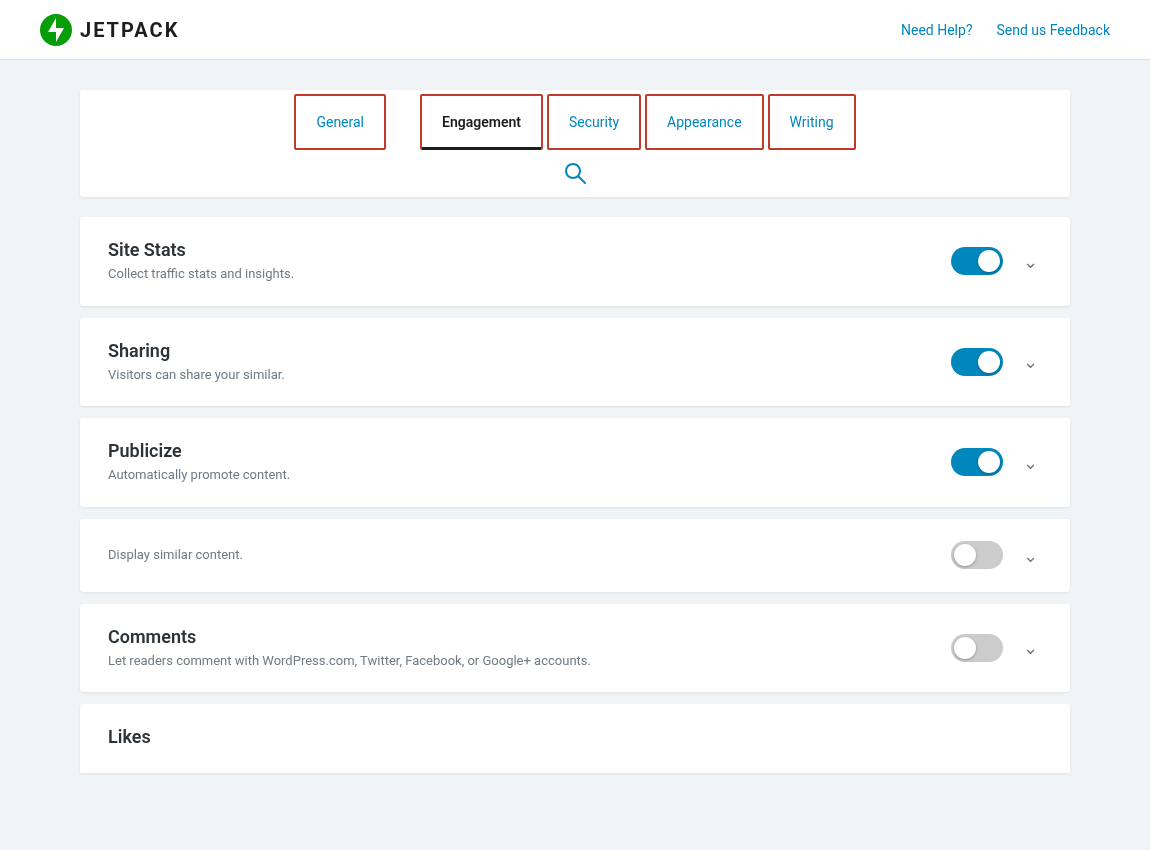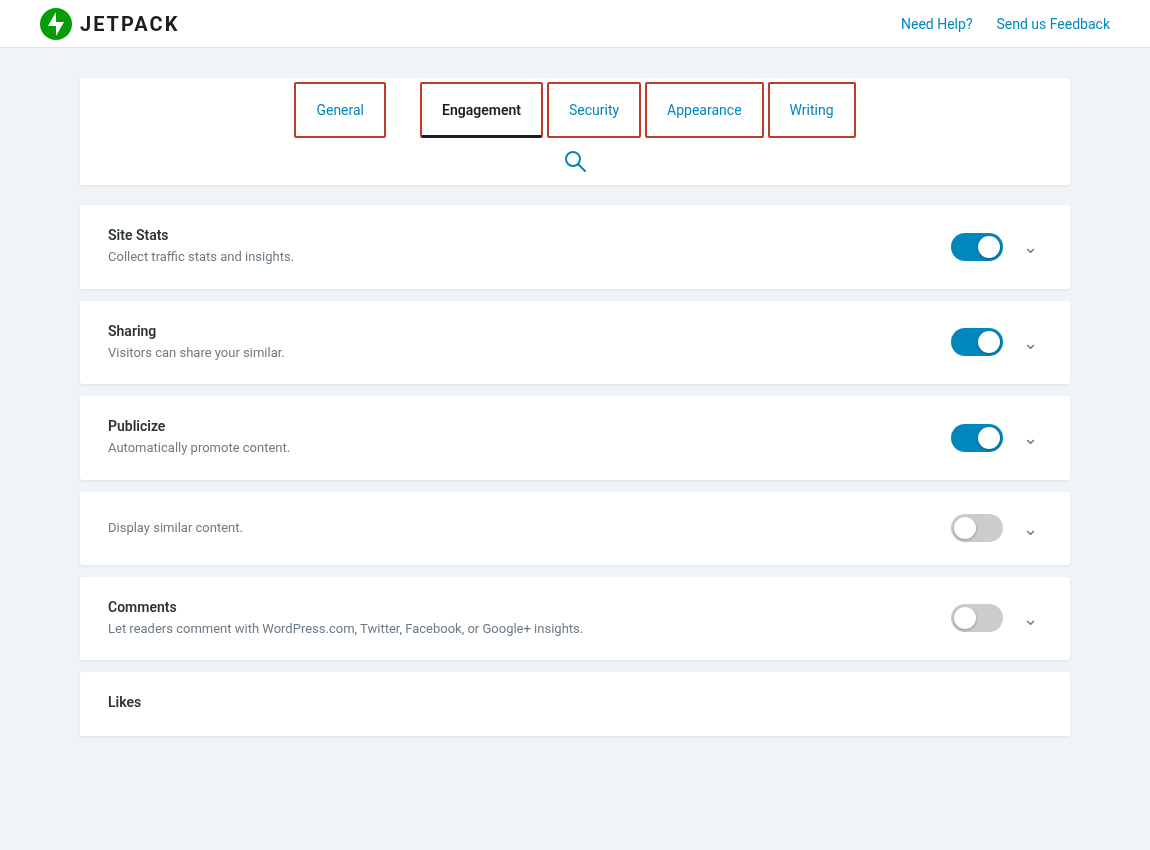--- a/index.html
+++ b/index.html
@@ -10,21 +10,21 @@
     }
 
     
     .topbar {
       background: #fff;
       border-bottom: 1px solid #e0e0e0;
       display: flex;
       align-items: center;
       justify-content: space-between;
       padding: 0 40px;
-      height: 48px;
+      height: 60px;
     }
     .logo-area {
       display: flex;
       align-items: center;
       gap: 8px;
     }
     .logo-icon {
       width: 32px;
       height: 32px;
     }
@@ -112,21 +112,21 @@
       border-radius: 3px;
       padding: 22px 28px;
       margin-bottom: 12px;
       display: flex;
       align-items: center;
       justify-content: space-between;
       box-shadow: 0 1px 3px rgba(0,0,0,0.08);
     }
     .feature-info { flex: 1; }
     .feature-title {
-      font-size: 14px;
+      font-size: 18px;
       font-weight: 600;
       color: #2c3338;
       margin-bottom: 4px;
     }
     .feature-desc {
       font-size: 13px;
       color: #6e7b85;
       line-height: 1.5;
       max-width: 550px;
     }
@@ -294,21 +294,21 @@
             <div class="toggle-thumb"></div>
           </div>
         </label>
         <span class="chevron">⌄</span>
       </div>
     </div>
 
     <div class="feature-card">
       <div class="feature-info">
         <div class="feature-title">Comments</div>
-        <div class="feature-desc">Let readers comment with WordPress.com, Twitter, Facebook, or Google+ insights.</div>
+        <div class="feature-desc">Let readers comment with WordPress.com, Twitter, Facebook, or Google+ accounts.</div>
       </div>
       <div class="feature-controls">
         <label class="toggle">
 
           <div class="toggle-track">
             <div class="toggle-thumb"></div>
           </div>
         </label>
         <span class="chevron">⌄</span>
       </div>

